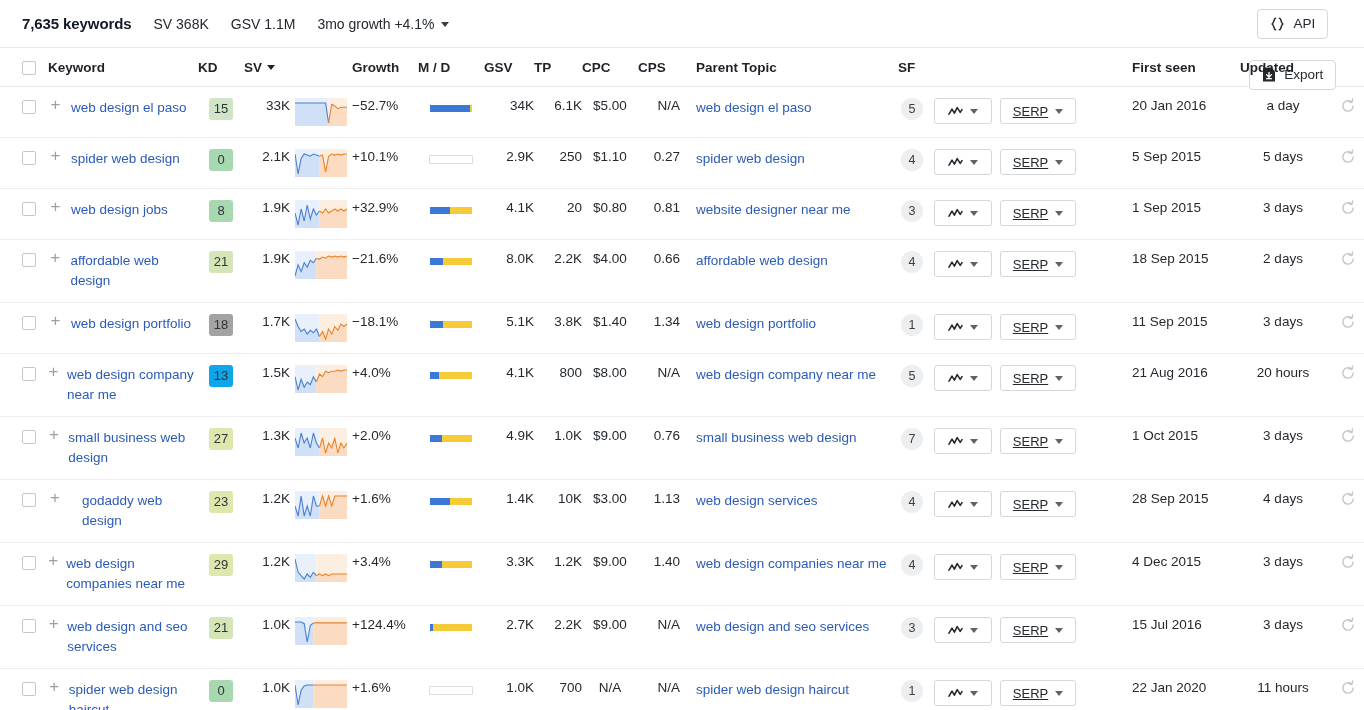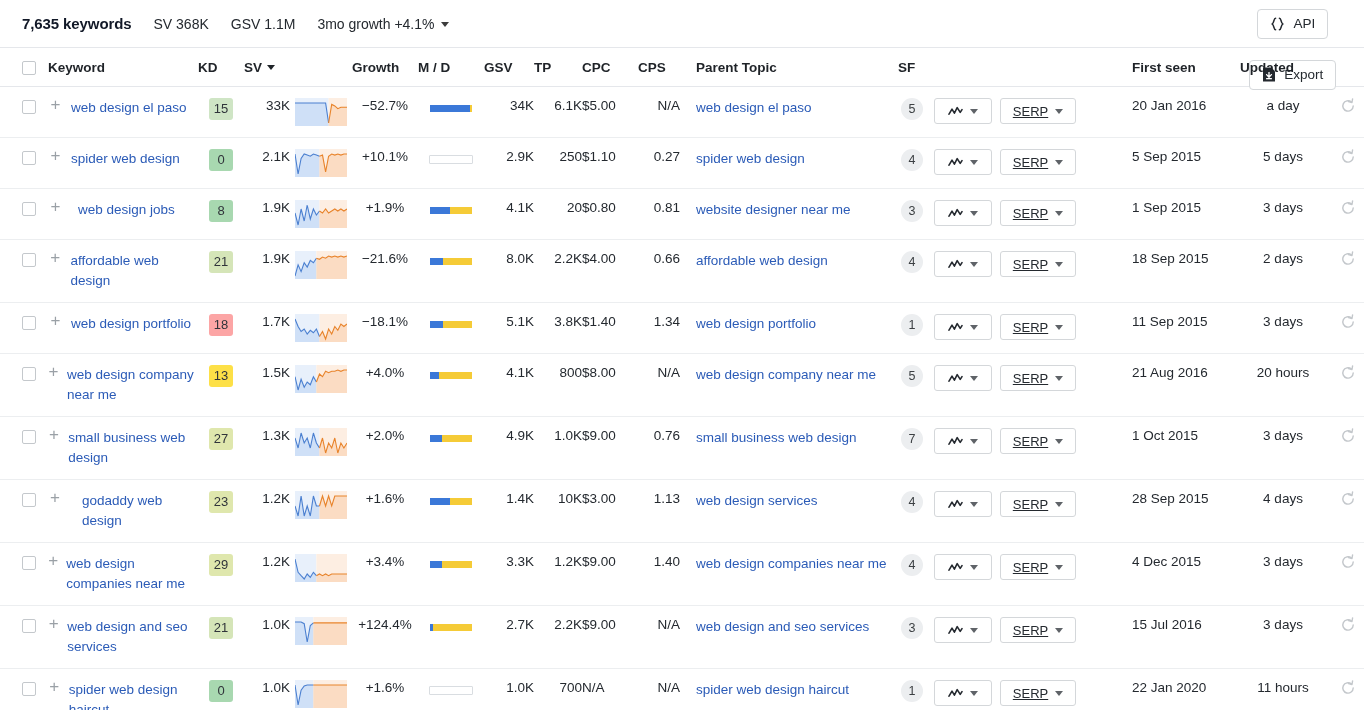--- a/index.html
+++ b/index.html
@@ -59,25 +59,25 @@
     border-bottom: 1px solid #eceef0;
     background: #fff;
   }
 
   
   .c-chk   { width: 30px;  padding-left: 22px !important; }
   .c-kw    { width: 168px; }
   .c-kd    { width: 46px;  text-align: center; }
   .c-sv    { width: 46px;  text-align: right; }
   .c-spark { width: 62px;  text-align: center; }
-  .c-grw   { width: 66px;  text-align: center; }
+  .c-grw   { width: 66px;  text-align: left; }
   .c-md    { width: 66px;  text-align: center; }
   .c-gsv   { width: 50px;  text-align: right; }
   .c-tp    { width: 48px;  text-align: right; }
-  .c-cpc   { width: 56px;  text-align: left; }
+  .c-cpc   { width: 56px;  text-align: center; }
   .c-cps   { width: 42px;  text-align: right; }
   .c-pt    { width: 210px; padding-left: 16px !important; }
   .c-sf    { width: 44px;  text-align: center; }
   .c-acts  { width: 198px; }
   .c-first { width: 108px; }
   .c-upd   { width: 86px; text-align: center; }
   .c-ref   { width: 44px;  text-align: center; }
 
   thead .c-kw { padding-left: 18px !important; }
   tbody .c-kw { padding-left: 18px !important; }
@@ -335,34 +335,34 @@
           <td class="c-ref"><span class="refresh"><svg width="16" height="16" viewBox="0 0 16 16">
                 <path d="M13.2 8 A5.2 5.2 0 1 1 11.3 3.9" fill="none" stroke="#c3c7cb" stroke-width="1.4" stroke-linecap="round"></path>
                 <path d="M12.6 0.9 L12.0 4.5 L8.5 3.6" fill="none" stroke="#c3c7cb" stroke-width="1.4" stroke-linecap="round" stroke-linejoin="round"></path>
               </svg></span></td>
         </tr>
         <tr>
           <td class="c-chk"><span class="cbx"></span></td>
           <td class="c-kw">
             <span class="row-lead">
               <span class="plus">+</span>
-              <a class="kw-link" style="margin-left:15px">web design jobs</a>
+              <a class="kw-link" style="margin-left:8px">web design jobs</a>
             </span>
           </td>
           <td class="c-kd"><span class="kd" style="background:#a8d8b0">8</span></td>
           <td class="c-sv">1.9K</td>
           <td class="c-spark"><span class="spark-box"><svg width="52" height="28" viewBox="0 0 52 28">
                 <rect x="0" y="0" width="24.5" height="28" fill="#e8f0fb"></rect>
                 <rect x="24.5" y="0" width="27.5" height="28" fill="#fdeee2"></rect>
                 <path d="M0.0 13.0 L3.1 25.0 L6.1 9.0 L9.2 21.0 L12.2 5.0 L15.3 19.0 L18.4 9.0 L21.4 15.0 L24.5 11.0 L24.5 28 L0 28 Z" fill="#cfe0f7"></path>
                 <path d="M24.5 11.0 L27.5 13.0 L30.6 9.0 L33.6 13.0 L36.7 11.0 L39.8 9.0 L42.8 11.0 L45.9 9.0 L48.9 11.0 L52.0 9.0 L52 28 L24.5 28 Z" fill="#fbdcc3"></path>
                 <path d="M0.0 13.0 L3.1 25.0 L6.1 9.0 L9.2 21.0 L12.2 5.0 L15.3 19.0 L18.4 9.0 L21.4 15.0 L24.5 11.0 " fill="none" stroke="#4a7fd0" stroke-width="1.1"></path>
                 <path d="M24.5 11.0 L27.5 13.0 L30.6 9.0 L33.6 13.0 L36.7 11.0 L39.8 9.0 L42.8 11.0 L45.9 9.0 L48.9 11.0 L52.0 9.0 " fill="none" stroke="#e8832a" stroke-width="1.1"></path>
               </svg></span></td>
-          <td class="c-grw pos">+1.9%</td>
+          <td class="c-grw pos">+32.9%</td>
           <td class="c-md"><span class="md-bar filled"><span class="md-in">
                 <span class="md-m" style="width:48%"></span>
                 <span class="md-d" style="width:52%"></span>
               </span></span></td>
           <td class="c-gsv">4.1K</td>
           <td class="c-tp">20</td>
           <td class="c-cpc">$0.80</td>
           <td class="c-cps">0.81</td>
           <td class="c-pt"><a class="pt-link">website designer near me</a></td>
           <td class="c-sf"><span class="sf">3</span></td>
@@ -442,21 +442,21 @@
               </svg></span></td>
         </tr>
         <tr>
           <td class="c-chk"><span class="cbx"></span></td>
           <td class="c-kw">
             <span class="row-lead">
               <span class="plus">+</span>
               <a class="kw-link" style="margin-left:8px">web design portfolio</a>
             </span>
           </td>
-          <td class="c-kd"><span class="kd" style="background:#fca5a5">18</span></td>
+          <td class="c-kd"><span class="kd" style="background:#a3a3a3">18</span></td>
           <td class="c-sv">1.7K</td>
           <td class="c-spark"><span class="spark-box"><svg width="52" height="28" viewBox="0 0 52 28">
                 <rect x="0" y="0" width="24.5" height="28" fill="#e8f0fb"></rect>
                 <rect x="24.5" y="0" width="27.5" height="28" fill="#fdeee2"></rect>
                 <path d="M0.0 5.0 L3.1 12.5 L6.1 17.5 L9.2 15.0 L12.2 20.0 L15.3 16.3 L18.4 18.8 L21.4 15.0 L24.5 22.5 L24.5 28 L0 28 Z" fill="#cfe0f7"></path>
                 <path d="M24.5 22.5 L27.5 17.5 L30.6 25.0 L33.6 15.0 L36.7 20.0 L39.8 12.5 L42.8 16.3 L45.9 10.0 L48.9 12.5 L52.0 10.0 L52 28 L24.5 28 Z" fill="#fbdcc3"></path>
                 <path d="M0.0 5.0 L3.1 12.5 L6.1 17.5 L9.2 15.0 L12.2 20.0 L15.3 16.3 L18.4 18.8 L21.4 15.0 L24.5 22.5 " fill="none" stroke="#4a7fd0" stroke-width="1.1"></path>
                 <path d="M24.5 22.5 L27.5 17.5 L30.6 25.0 L33.6 15.0 L36.7 20.0 L39.8 12.5 L42.8 16.3 L45.9 10.0 L48.9 12.5 L52.0 10.0 " fill="none" stroke="#e8832a" stroke-width="1.1"></path>
               </svg></span></td>
           <td class="c-grw neg">−18.1%</td>
@@ -494,21 +494,21 @@
               </svg></span></td>
         </tr>
         <tr>
           <td class="c-chk"><span class="cbx"></span></td>
           <td class="c-kw">
             <span class="row-lead">
               <span class="plus">+</span>
               <a class="kw-link" style="margin-left:8px">web design company near me</a>
             </span>
           </td>
-          <td class="c-kd"><span class="kd" style="background:#fde047">13</span></td>
+          <td class="c-kd"><span class="kd" style="background:#0ea5e9">13</span></td>
           <td class="c-sv">1.5K</td>
           <td class="c-spark"><span class="spark-box"><svg width="52" height="28" viewBox="0 0 52 28">
                 <rect x="0" y="0" width="21.4" height="28" fill="#e8f0fb"></rect>
                 <rect x="21.4" y="0" width="30.6" height="28" fill="#fdeee2"></rect>
                 <path d="M0.0 11.7 L3.1 25.0 L6.1 14.3 L9.2 22.3 L12.2 17.0 L15.3 19.7 L18.4 11.7 L21.4 17.0 L21.4 28 L0 28 Z" fill="#cfe0f7"></path>
                 <path d="M21.4 17.0 L24.5 9.0 L27.5 11.7 L30.6 6.3 L33.6 7.7 L36.7 6.3 L39.8 6.3 L42.8 5.0 L45.9 6.3 L48.9 5.0 L52.0 5.0 L52 28 L21.4 28 Z" fill="#fbdcc3"></path>
                 <path d="M0.0 11.7 L3.1 25.0 L6.1 14.3 L9.2 22.3 L12.2 17.0 L15.3 19.7 L18.4 11.7 L21.4 17.0 " fill="none" stroke="#4a7fd0" stroke-width="1.1"></path>
                 <path d="M21.4 17.0 L24.5 9.0 L27.5 11.7 L30.6 6.3 L33.6 7.7 L36.7 6.3 L39.8 6.3 L42.8 5.0 L45.9 6.3 L48.9 5.0 L52.0 5.0 " fill="none" stroke="#e8832a" stroke-width="1.1"></path>
               </svg></span></td>
           <td class="c-grw pos">+4.0%</td>

